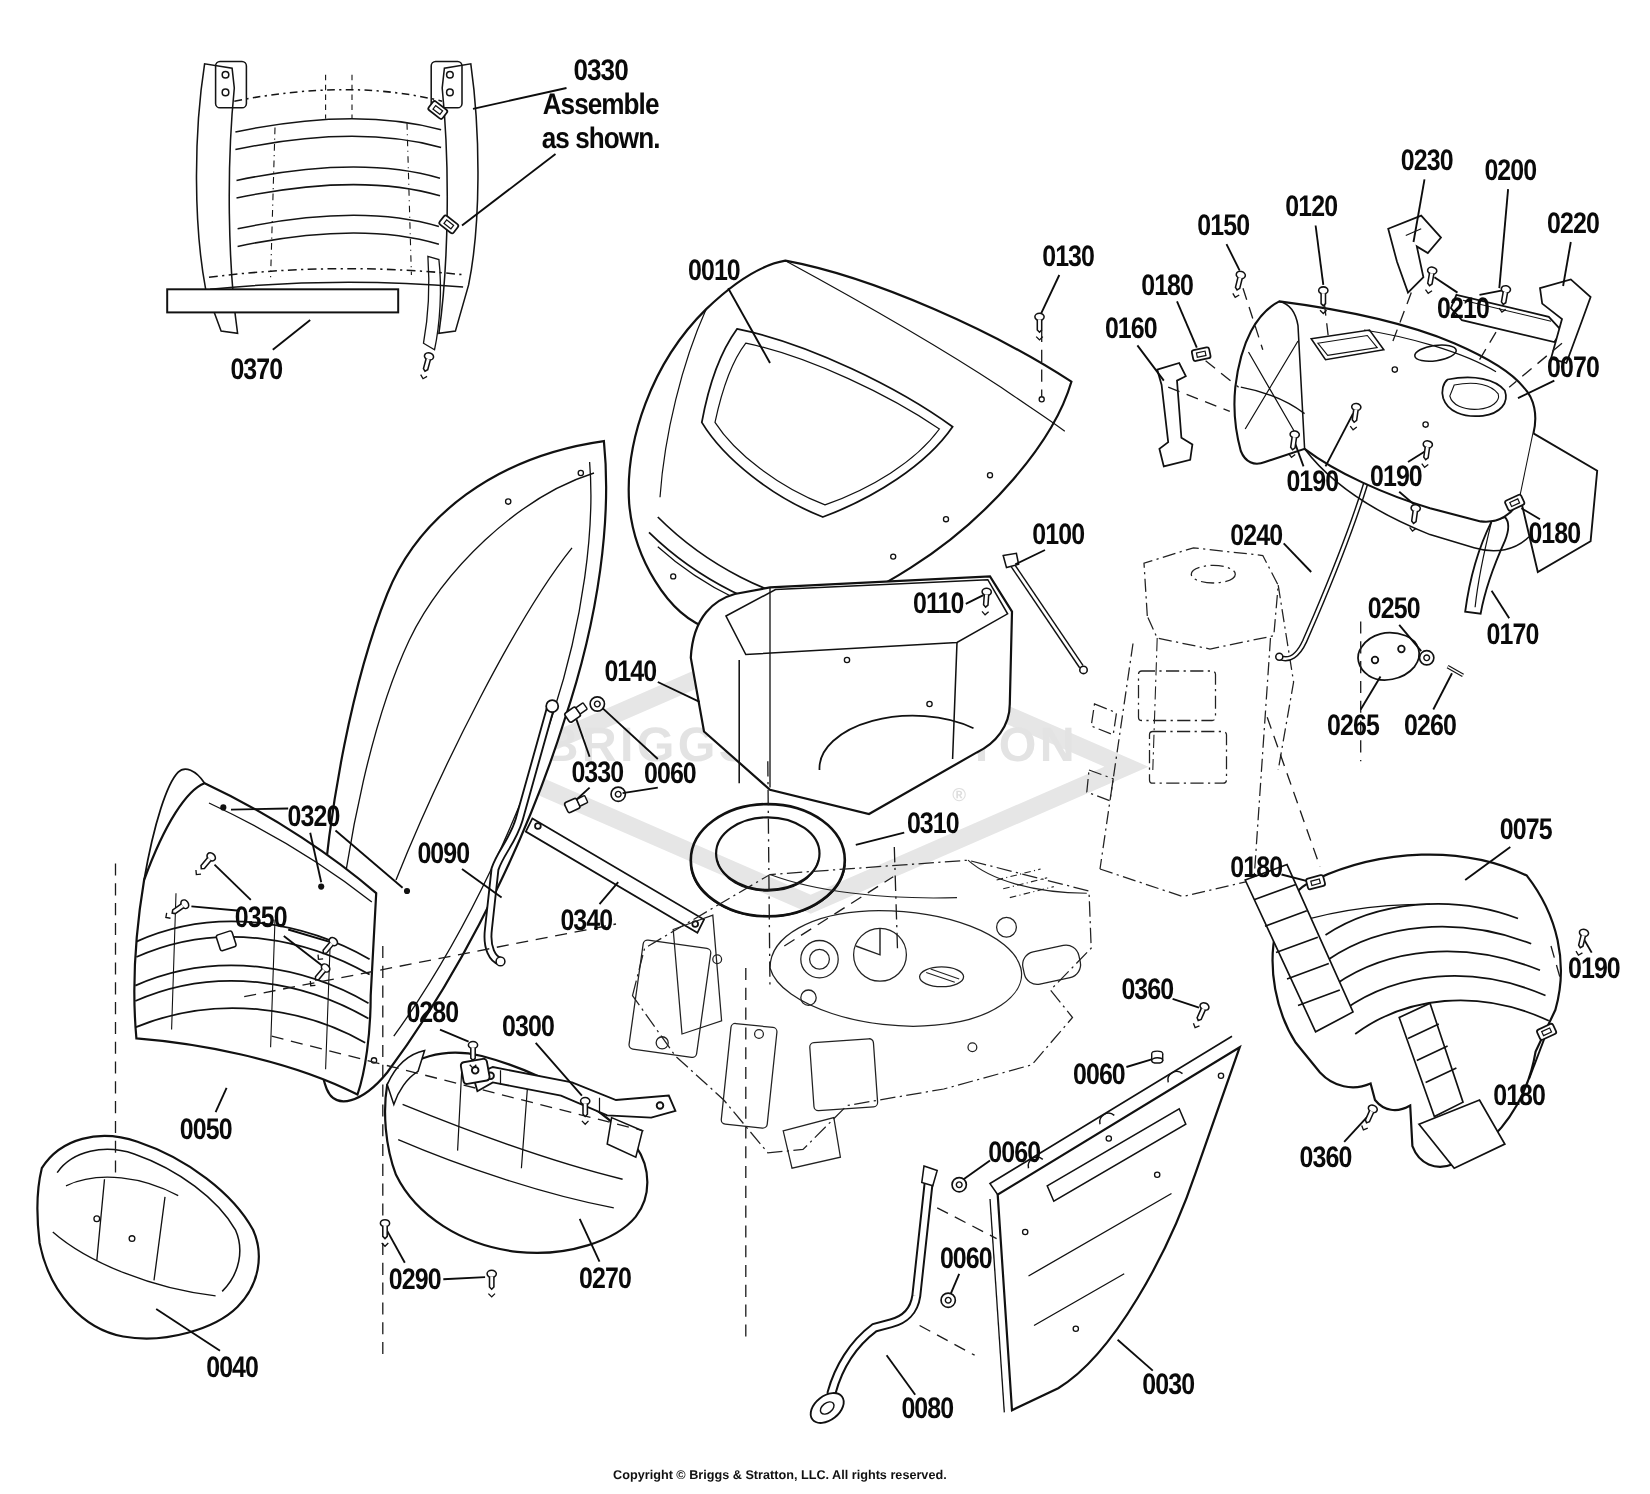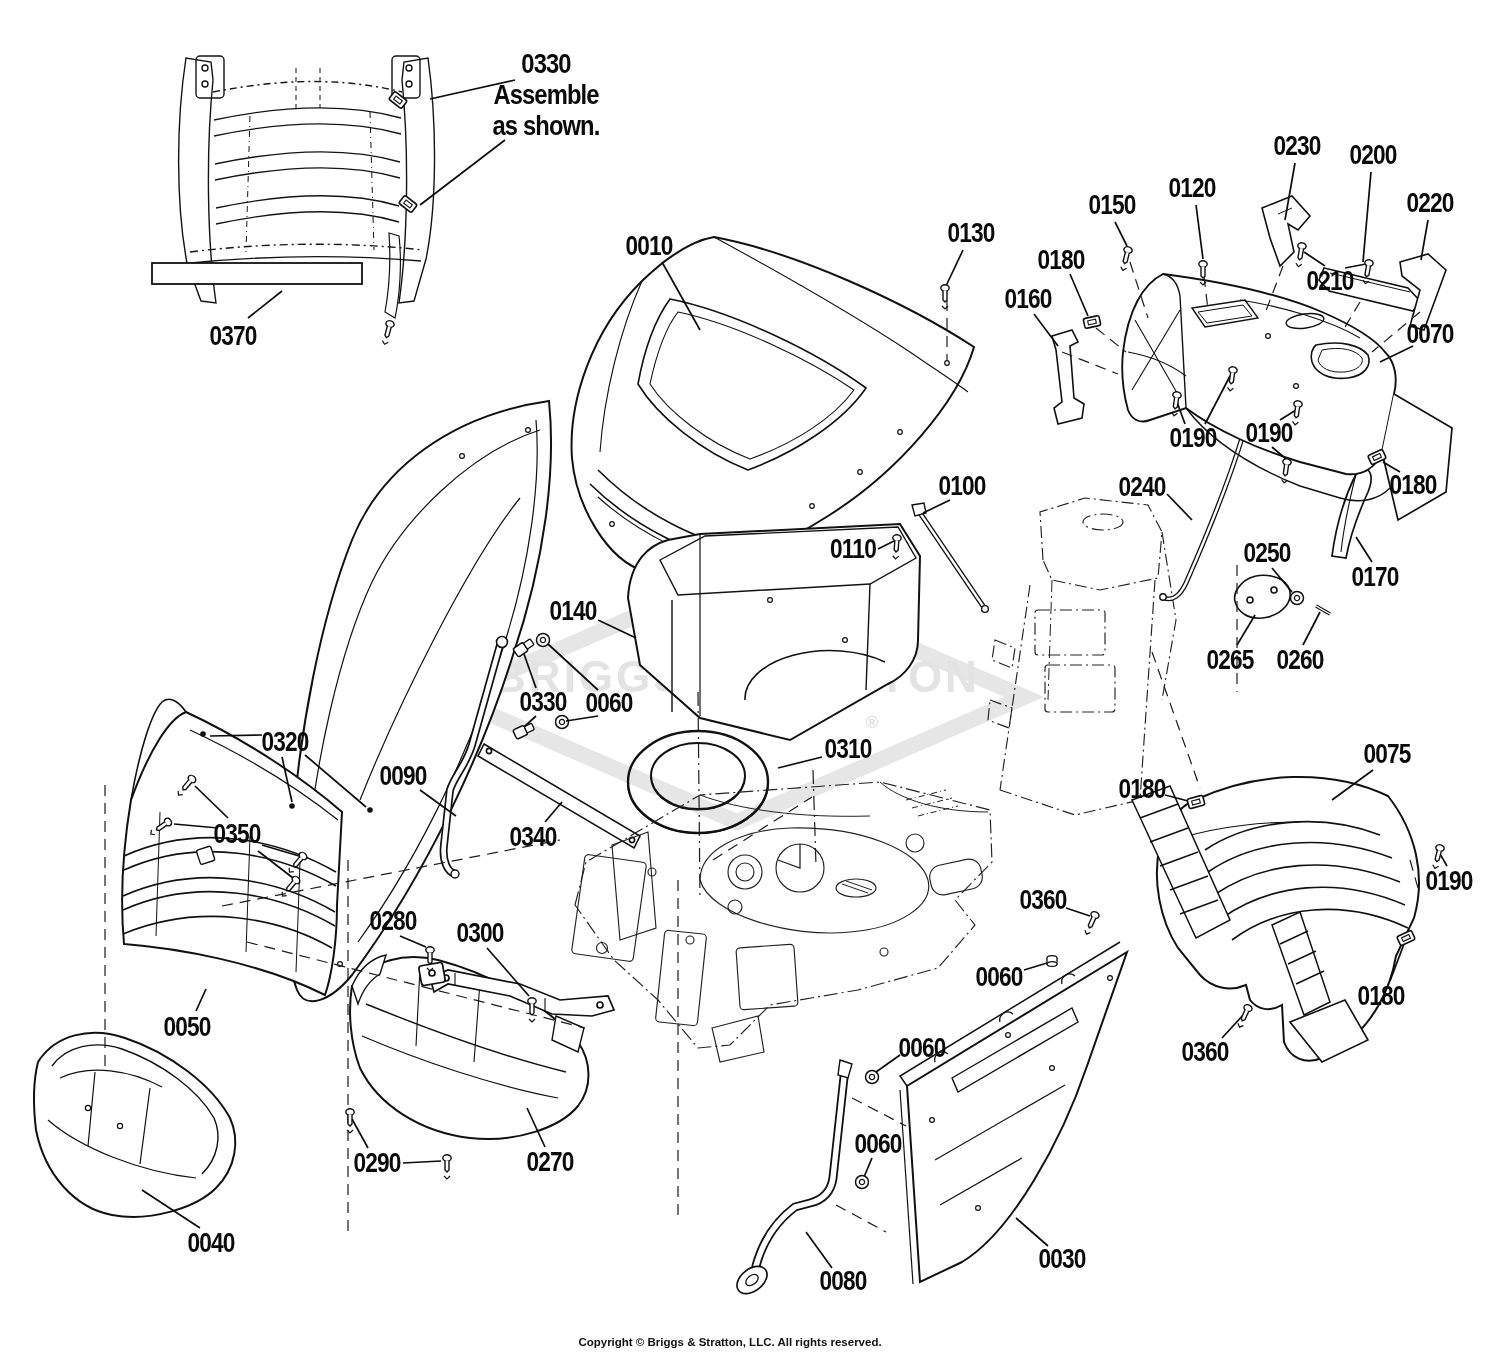--- a/index.html
+++ b/index.html
@@ -6,21 +6,21 @@
   .stage{position:relative;width:1500px;height:1358px;background:#ffffff;overflow:hidden;
          font-family:"Liberation Sans",sans-serif;}
   .stage svg{position:absolute;left:0;top:0;}
   .callout{position:absolute;transform:translate(-50%,-50%) scaleX(.84);
            font:700 27px/1 "Liberation Sans",sans-serif;letter-spacing:-1px;
            color:#0a0a0a;white-space:nowrap;}
   .note{position:absolute;left:546px;top:95px;transform:translate(-50%,-50%) scaleX(.88);
         font:700 27px/31px "Liberation Sans",sans-serif;letter-spacing:-1px;
         color:#0a0a0a;text-align:center;white-space:nowrap;}
   .note span{display:block;}
-  .copyright{position:absolute;left:730px;top:1342px;transform:translate(-50%,-50%);
+  .copyright{position:absolute;left:709px;top:1342px;transform:translate(-50%,-50%);
              font:700 11.5px "Liberation Sans",sans-serif;color:#111;white-space:nowrap;}
   .wm-text{font:700 44px "Liberation Sans",sans-serif;letter-spacing:3px;}
 </style>
 </head>
 <body>
 
 <div class="stage">
 
 <svg width="1500" height="1358" viewBox="0 0 1500 1358">
   <defs>

